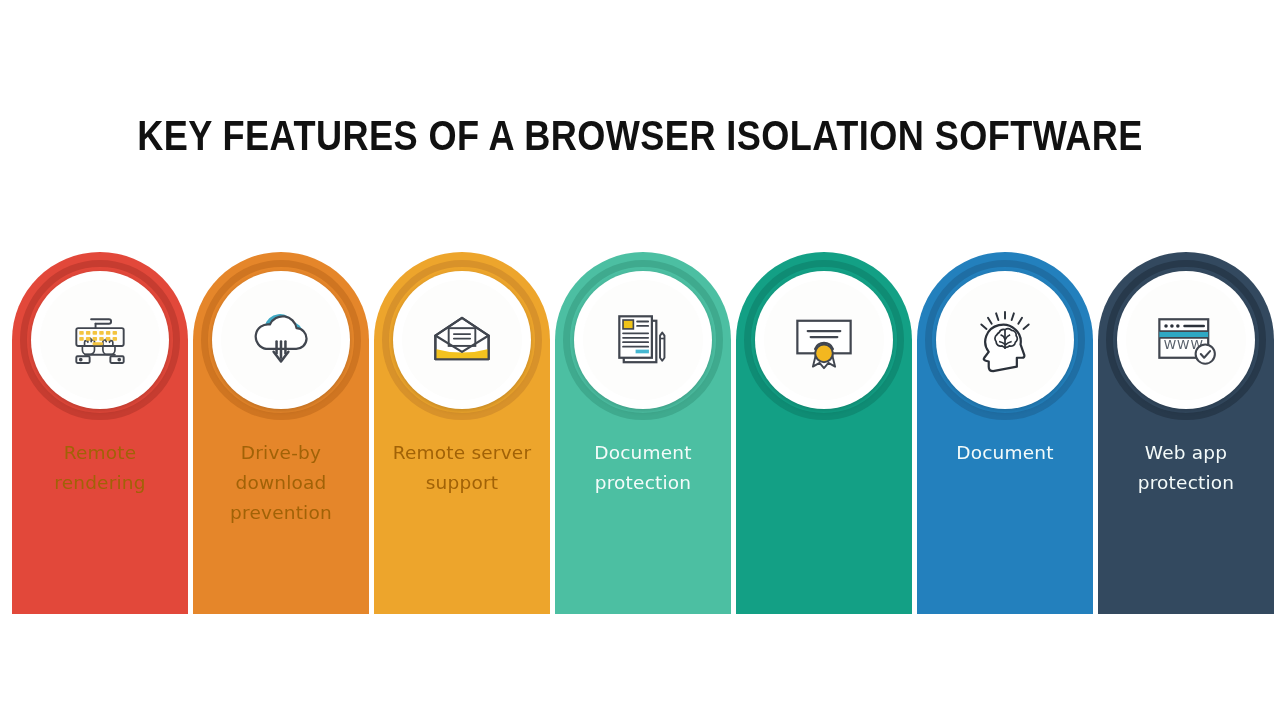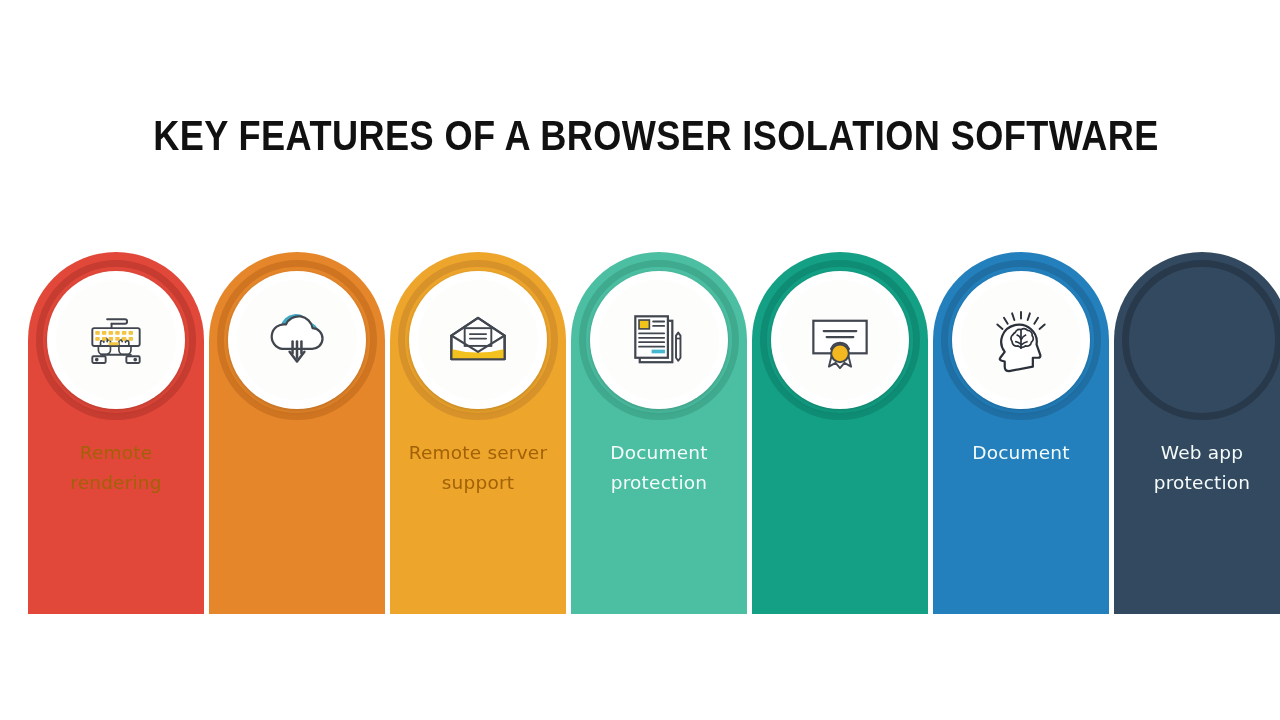--- a/index.html
+++ b/index.html
@@ -12,21 +12,20 @@
     height: 720px;
     overflow: hidden;
     font-family: "DejaVu Sans", sans-serif;
     position: relative;
   }
 
   #infographic {
     position: absolute;
     inset: 0;
     background: #ffffff;
-    margin-left: 16px;
   }
 
   
   .title {
     position: absolute;
     top: 112px;
     left: 0;
     width: 1280px;
     text-align: center;
     font-family: "Liberation Sans Narrow", "Liberation Sans", sans-serif;
@@ -188,20 +187,23 @@
           <svg viewBox="0 0 100 100">
             <path d="M30 60 a14 14 0 0 1 1-27 a18 18 0 0 1 34-4 a13 13 0 0 1 3 25" fill="none" stroke="#3fa9c4" stroke-width="7" stroke-linecap="round"></path>
             <path d="M30 62 h40 a14 14 0 0 0 1-28 a19 19 0 0 0-36-5 a15 15 0 0 0-5 33 z" fill="#ffffff" stroke="#41464f" stroke-width="3" stroke-linejoin="round"></path>
             <path d="M50 52 v22" stroke="#41464f" stroke-width="3.4" stroke-linecap="round" fill="none"></path>
             <path d="M40 66 l10 13 l10-13" fill="none" stroke="#41464f" stroke-width="3.4" stroke-linecap="round" stroke-linejoin="round"></path>
             <path d="M44 52 v16" stroke="#41464f" stroke-width="3.4" stroke-linecap="round" fill="none"></path>
             <path d="M56 52 v16" stroke="#41464f" stroke-width="3.4" stroke-linecap="round" fill="none"></path>
           </svg>
         </div>
       </div>
+      <div class="card-label">Drive-by
+download
+prevention</div>
     </div>
 
     <div class="card c3">
       <div class="card-body" style="background:#eda52c"></div>
       <div class="card-ring" style="border-color: rgb(216, 146, 42);"></div>
       <div class="icon-circle">
         <div class="icon-inner">
           <svg viewBox="0 0 100 100">
             <path d="M14 44 L50 20 L86 44 v32 H14 z" fill="#ffffff" stroke="#41464f" stroke-width="3" stroke-linejoin="round"></path>
             <rect x="32" y="34" width="36" height="24" fill="#ffffff" stroke="#41464f" stroke-width="2.6"></rect>
@@ -281,18 +283,35 @@
             </g>
           </svg>
         </div>
       </div>
       <div class="card-label">Document</div>
     </div>
 
     <div class="card c7">
       <div class="card-body" style="background:#33495f"></div>
       <div class="card-ring" style="border-color: rgb(39, 57, 75);"></div>
+      <div class="icon-circle">
+        <div class="icon-inner">
+          <svg viewBox="0 0 100 100">
+            <rect x="14" y="22" width="66" height="52" fill="#ffffff" stroke="#41464f" stroke-width="3"></rect>
+            <circle cx="23" cy="31" r="2.4" fill="#2b313a"></circle>
+            <circle cx="31" cy="31" r="2.4" fill="#2b313a"></circle>
+            <circle cx="39" cy="31" r="2.4" fill="#2b313a"></circle>
+            <path d="M48 31 h26" stroke="#2b313a" stroke-width="3.4" stroke-linecap="round"></path>
+            <rect x="14" y="38" width="66" height="9" fill="#2fa8c4"></rect>
+            <path d="M14 38 h66" stroke="#41464f" stroke-width="2.4"></path>
+            <path d="M14 47 h66" stroke="#41464f" stroke-width="2.4"></path>
+            <text x="47" y="62" text-anchor="middle" font-family="DejaVu Sans, sans-serif" font-size="17" font-weight="400" letter-spacing="1.2" fill="#58606b">WWW</text>
+            <circle cx="76" cy="69" r="13" fill="#ffffff" stroke="#41464f" stroke-width="2.8"></circle>
+            <path d="M70 69 l4.5 5 l8 -9" fill="none" stroke="#41464f" stroke-width="2.8" stroke-linecap="round" stroke-linejoin="round"></path>
+          </svg>
+        </div>
+      </div>
       <div class="card-label">Web app
 protection</div>
     </div>
 
   </div>
 </div>
 
 </body></html>

